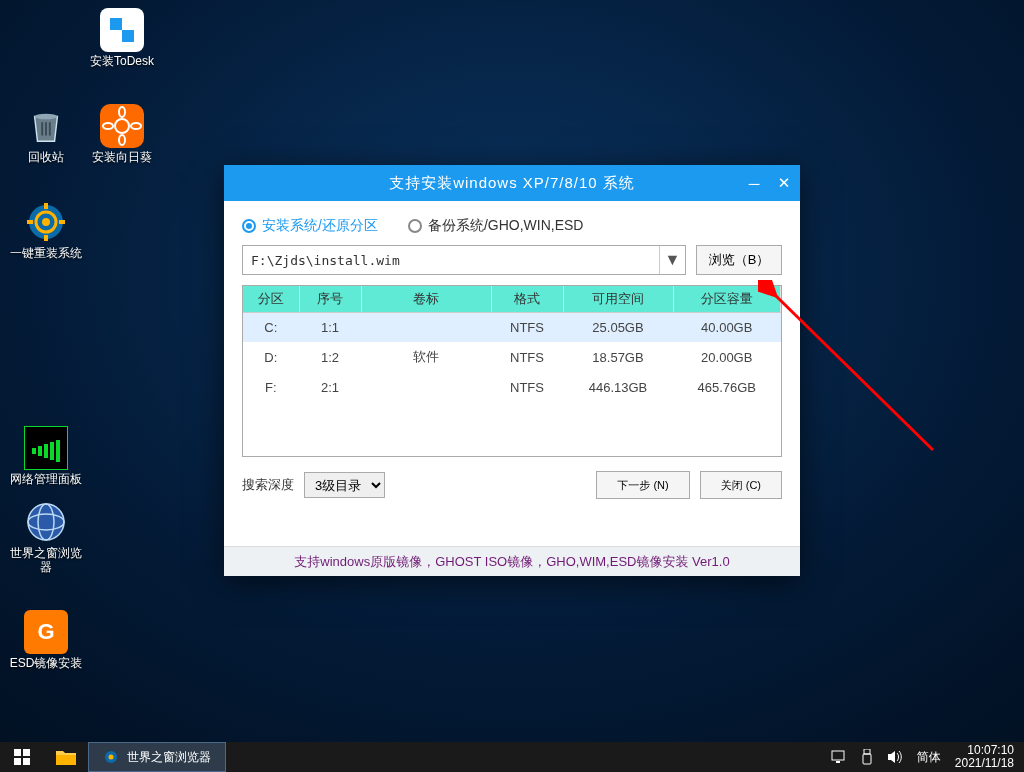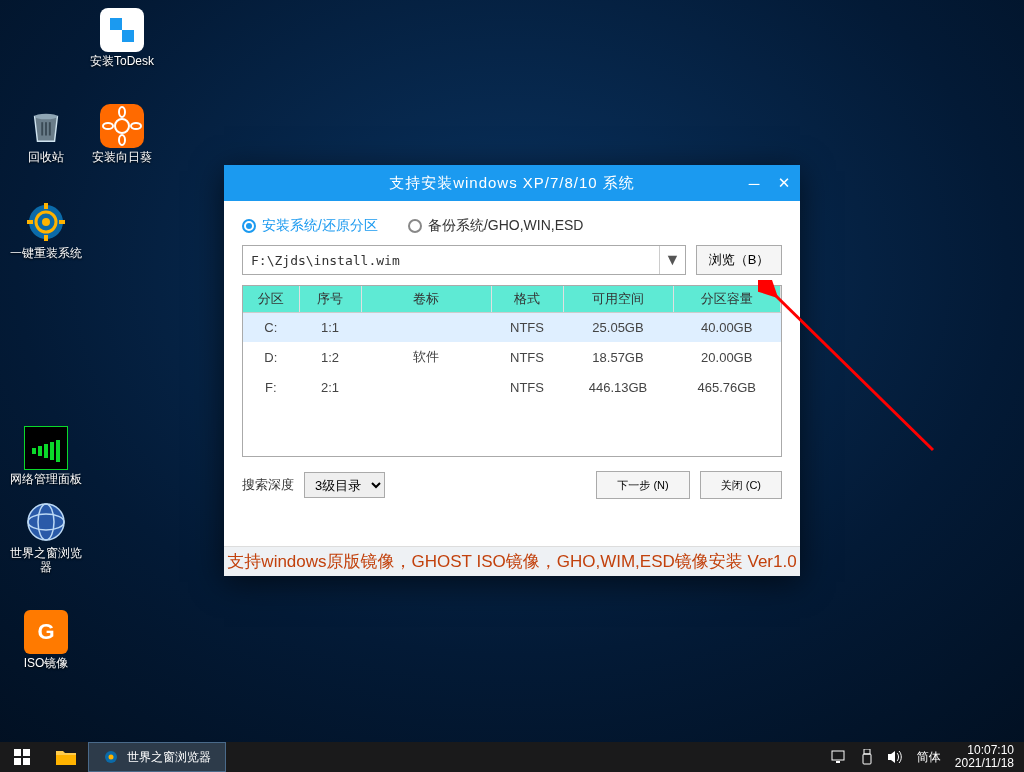--- a/index.html
+++ b/index.html
@@ -54,21 +54,21 @@
   th{height:26px;border-bottom:1px solid #ccc;border-right:1px solid #e0e0e0;font-weight:normal;background:#5eead4;color:#333}
   tbody tr{height:30px;text-align:center;color:#444;cursor:pointer}
   tbody tr.sel{background:#dfefff}
   tbody td{border-right:1px solid transparent}
 
   .depthrow{display:flex;align-items:center;gap:10px;margin-top:14px;font-size:13px}
   .depthrow select{height:26px;border:1px solid #aaa;font-size:13px;padding:0 6px}
   .depthrow .spacer{flex:1}
   .btn{height:28px;padding:0 20px;border:1px solid #aaa;background:#f5f5f5;font-size:11px;cursor:pointer}
 
-  .footer{height:30px;background:#eef1f4;color:#c2410c;font-size:17px;display:flex;align-items:center;justify-content:center;border-top:1px solid #ddd}
+  .footer{height:30px;background:#eef1f4;color:#701a75;font-size:13px;display:flex;align-items:center;justify-content:center;border-top:1px solid #ddd}
 
   
   .arrow-svg{position:absolute;left:758px;top:280px;pointer-events:none}
 
   
   .taskbar{position:absolute;left:0;right:0;bottom:0;height:30px;background:#1a1a1b;display:flex;align-items:center;color:#fff;font-size:12px}
   .start{width:44px;height:100%;display:flex;align-items:center;justify-content:center;cursor:pointer}
   .start svg{width:16px;height:16px}
   .qlaunch{width:44px;height:100%;display:flex;align-items:center;justify-content:center;cursor:pointer}
   .taskbtn{height:100%;display:flex;align-items:center;gap:8px;background:#2d3b4a;border:1px solid #4a6a8a;padding:0 14px;cursor:pointer}
@@ -132,21 +132,21 @@
           <ellipse cx="21" cy="21" rx="18" ry="8" fill="none" stroke="#bcd9f5" stroke-width="1.5"></ellipse>
           <ellipse cx="21" cy="21" rx="8" ry="18" fill="none" stroke="#bcd9f5" stroke-width="1.5"></ellipse>
           <circle cx="21" cy="21" r="18" fill="none" stroke="#bcd9f5" stroke-width="1.5"></circle>
         </svg>
     </div>
     <div class="lbl">世界之窗浏览器</div>
   </div>
 
   <div class="dicon" style="left:8px;top:610px">
     <div class="img i-dg">G</div>
-    <div class="lbl">ISO镜像</div>
+    <div class="lbl">ESD镜像安装</div>
   </div>
 
   <div class="dicon" style="left:84px;top:8px">
     <div class="img i-todesk">
       <svg viewBox="0 0 30 30">
           <path d="M3 3 L15 3 L15 15 L27 15 L27 27 L15 27 L15 15 L3 15 Z" fill="#1b9af0"></path>
         </svg>
     </div>
     <div class="lbl">安装ToDesk</div>
   </div>

